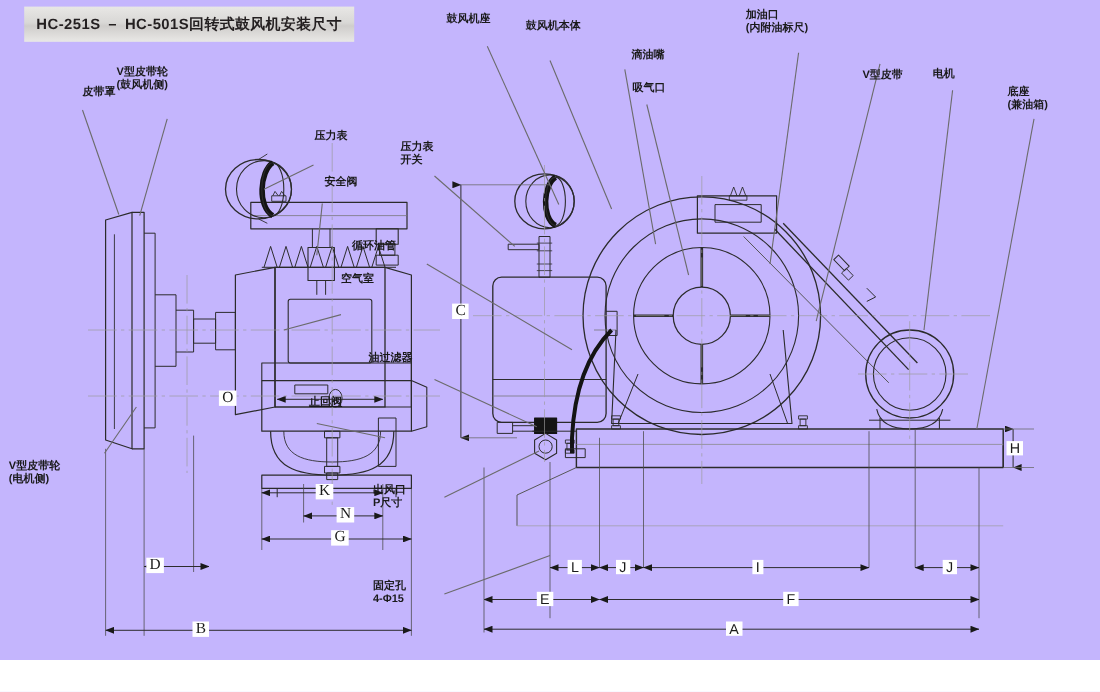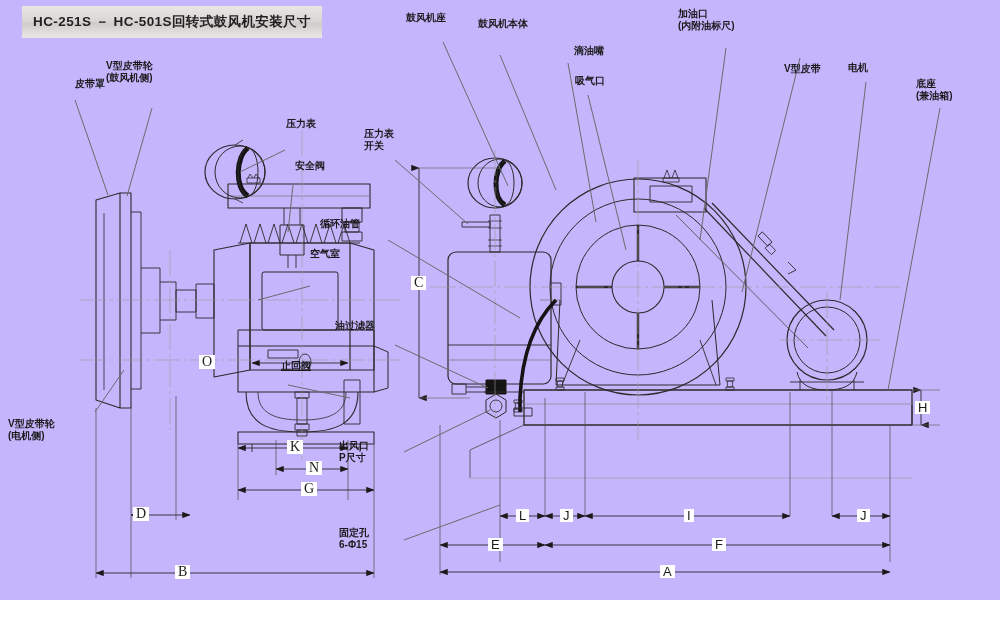--- a/index.html
+++ b/index.html
@@ -324,21 +324,21 @@
 开关</div>
   <div class="lbl" style="left:320px;top:218px;">循环油管</div>
   <div class="lbl" style="left:310px;top:248px;">空气室</div>
   <div class="lbl" style="left:335px;top:320px;">油过滤器</div>
   <div class="lbl ul" style="left:281px;top:360px;">止回阀</div>
   <div class="lbl ctr" style="left:8px;top:418px;">V型皮带轮
 (电机侧)</div>
   <div class="lbl" style="left:339px;top:440px;">出风口
 P尺寸</div>
   <div class="lbl" style="left:339px;top:527px;">固定孔
-6-Φ15</div>
+4-Φ15</div>
 
   <div class="lbl" style="left:406px;top:12px;">鼓风机座</div>
   <div class="lbl" style="left:478px;top:18px;text-align:center;">鼓风机本体</div>
   <div class="lbl" style="left:538px;top:45px;margin-left:36px;">滴油嘴</div>
   <div class="lbl" style="left:565px;top:75px;margin-left:10px;">吸气口</div>
   <div class="lbl ctr" style="left:678px;top:8px;">加油口
 (内附油标尺)</div>
   <div class="lbl" style="left:784px;top:40px;margin-top:23px;">V型皮带</div>
   <div class="lbl" style="left:848px;top:62px;">电机</div>
   <div class="lbl ctr" style="left:916px;top:78px;">底座

